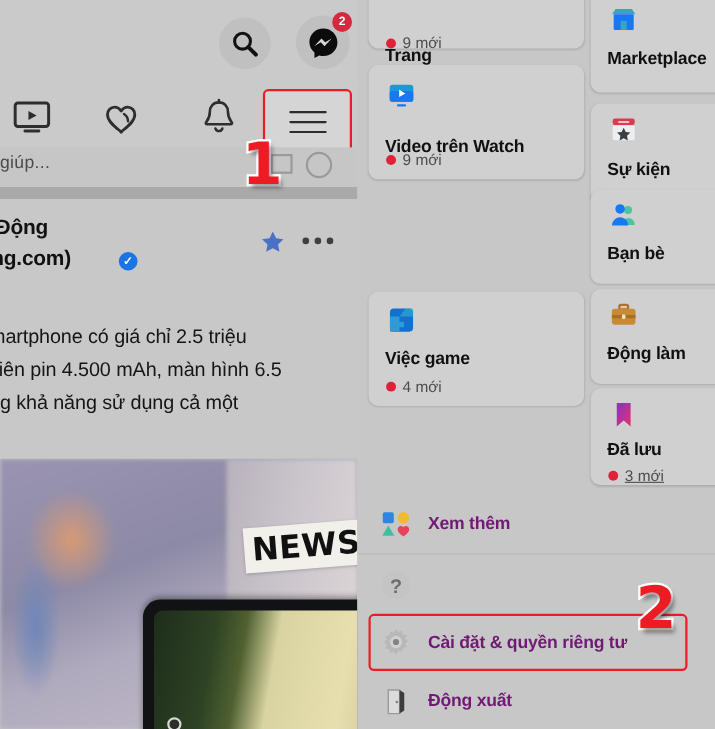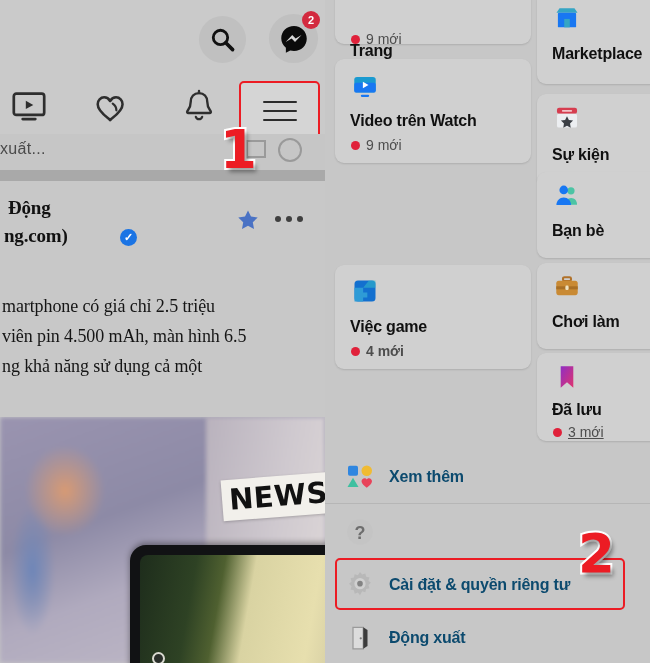--- a/index.html
+++ b/index.html
@@ -82,23 +82,22 @@
   .composer-icon {
     position: absolute; border: 2px solid #9a9a9a;
   }
   #composer-photo { left: 246px; top: 6px; width: 20px; height: 18px; }
   #composer-emoji { left: 278px; top: 4px; width: 24px; height: 24px; border-radius: 50%; }
   .lp-gap {
     position: absolute; left: 0; top: 170px; width: 325px; height: 11px;
     background: #a9a9a9;
   }
   .post-card {
-    position: absolute; left: 12px; top: 181px; width: 325px; height: 219px;
+    position: absolute; left: 0; top: 181px; width: 325px; height: 219px;
     background: #c8c8c8;
-    font-family: Liberation Serif, serif;
   }
   .post-title {
     position: absolute; left: -4px; top: 16px;
     font-size: 19px; font-weight: bold; color: #111; letter-spacing: -0.2px;
   }
   .post-sub {
     position: absolute; left: -8px; top: 44px;
     font-size: 19px; font-weight: bold; color: #111; letter-spacing: -0.2px;
   }
   .verify-badge {
@@ -204,21 +203,21 @@
   .list-row {
     position: absolute; left: 0; width: 325px; height: 54px;
     display: flex; align-items: center;
   }
   .list-row .row-icon {
     position: absolute; left: 18px; width: 34px; height: 34px;
     display: flex; align-items: center; justify-content: center;
   }
   .list-row .row-label {
     position: absolute; left: 64px;
-    font-size: 16px; font-weight: bold; color: #0c4a6e;
+    font-size: 16px; font-weight: bold; color: #701a75;
     letter-spacing: -0.2px;
   }
   .row-sep {
     position: absolute; left: 0; width: 325px; height: 1px;
     background: #b6b6b6;
   }
   #settings-hilite {
     position: absolute; left: 10px; top: 558px;
     width: 290px; height: 52px;
     border: 2px solid #ec1c24; border-radius: 5px;
@@ -285,21 +284,21 @@
       <div class="hamburger-lines">
         <span></span>
           <span></span>
           <span></span>
       </div>
     </div>
 
     <div id="step-badge-1">1</div>
 
     <div class="lp-composer">
-      <span class="composer-text">xuất...</span>
+      <span class="composer-text">giúp...</span>
       <span class="composer-icon" id="composer-photo"></span>
       <span class="composer-icon" id="composer-emoji"></span>
     </div>
 
     <div class="lp-gap"></div>
 
     <div class="post-card">
       <div class="post-title">Động</div>
       <div class="post-sub">ng.com)</div>
       <div class="verify-badge">✓</div>
@@ -355,21 +354,21 @@
 
     <div class="menu-card" style="left:10px; top:59px; width:196px; height:104px;">
       <div class="card-icon" style="top:14px;">
         <svg width="28" height="28" viewBox="0 0 24 24">
           <rect x="2.8" y="3.4" width="18.4" height="13.4" rx="2.4" fill="#1a9ad0"></rect>
           <rect x="2.8" y="8.4" width="18.4" height="8.4" rx="1.6" fill="#1877f2"></rect>
           <path d="M10.2 7.4l4.8 2.8-4.8 2.8z" fill="#ffffff"></path>
           <rect x="8.4" y="18.6" width="7.2" height="1.9" rx="0.9" fill="#1877f2"></rect>
         </svg>
       </div>
-      <div class="card-label" style="top:53px;">Video trên Watch</div>
+      <div class="card-label" style="top:66px;">Video trên Watch</div>
       <div class="card-new" style="top:78px;">
         <span class="dot-red"></span>
         <span>9 mới</span>
       </div>
     </div>
 
     <div class="menu-card" style="left:212px; top:94px; width:150px; height:92px;">
       <div class="card-icon" style="top:10px;">
         <svg width="28" height="28" viewBox="0 0 24 24">
           <rect x="3.4" y="3.2" width="17.2" height="5.2" rx="1.8" fill="#d63d4f"></rect>
@@ -396,36 +395,36 @@
 
     <div class="menu-card" style="left:10px; top:265px; width:196px; height:104px;">
       <div class="card-icon" style="top:12px;">
         <svg width="28" height="28" viewBox="0 0 24 24">
           <rect x="3" y="3" width="18" height="18" rx="3" fill="#1370cf"></rect>
           <path d="M3 21V9.2h7.4v4H14v4.3h-3.6V21z" fill="#2e9bd6"></path>
           <path d="M10.4 9.2H21V3h-5.6l-5 6.2z" fill="#36bcc8" opacity="0.55"></path>
         </svg>
       </div>
       <div class="card-label" style="top:53px;">Việc game</div>
-      <div class="card-new" style="top:78px;font-weight:bold;">
+      <div class="card-new" style="top:78px;">
         <span class="dot-red"></span>
         <span>4 mới</span>
       </div>
     </div>
 
     <div class="menu-card" style="left:212px; top:263px; width:150px; height:86px;">
       <div class="card-icon" style="top:10px;">
         <svg width="28" height="28" viewBox="0 0 24 24">
           <rect x="8.6" y="3.6" width="6.8" height="3.4" rx="1.2" fill="none" stroke="#b0712a" stroke-width="1.8"></rect>
           <rect x="2.8" y="6.6" width="18.4" height="12.4" rx="2.2" fill="#c98a34"></rect>
           <rect x="2.8" y="11.4" width="18.4" height="2.6" fill="#a86f26"></rect>
           <rect x="10.6" y="10.8" width="2.8" height="3.8" rx="1.2" fill="#f0e2c0"></rect>
         </svg>
       </div>
-      <div class="card-label" style="top:50px;">Chơi làm</div>
+      <div class="card-label" style="top:50px;">Động làm</div>
     </div>
 
     <div class="menu-card" style="left:212px; top:353px; width:150px; height:88px;">
       <div class="card-icon" style="top:10px;">
         <svg width="28" height="28" viewBox="0 0 24 24">
           <defs>
             <linearGradient id="bmGrad" x1="0" y1="0" x2="1" y2="1">
               <stop offset="0%" stop-color="#8f2ec4"></stop>
               <stop offset="100%" stop-color="#e0346e"></stop>
             </linearGradient>

